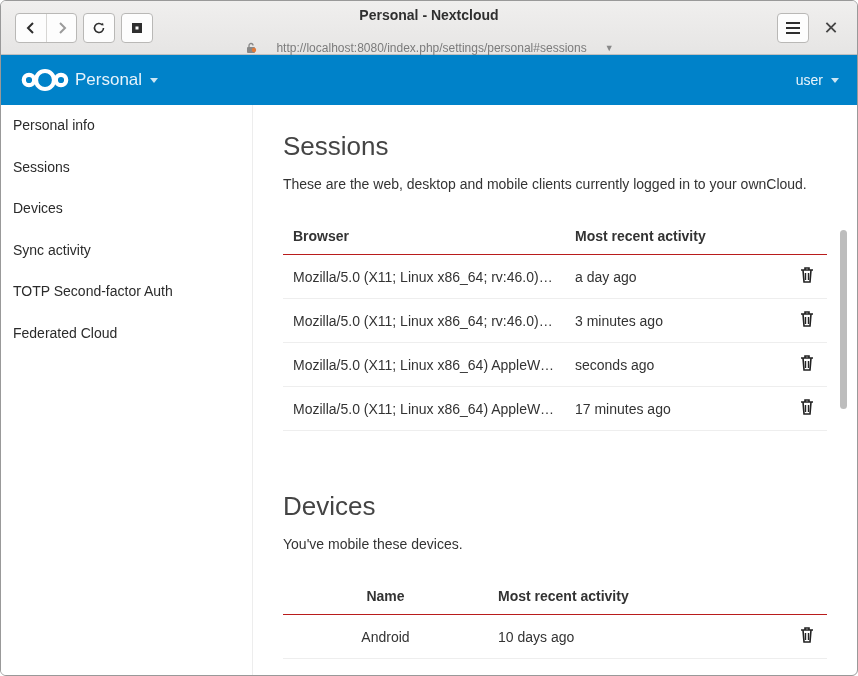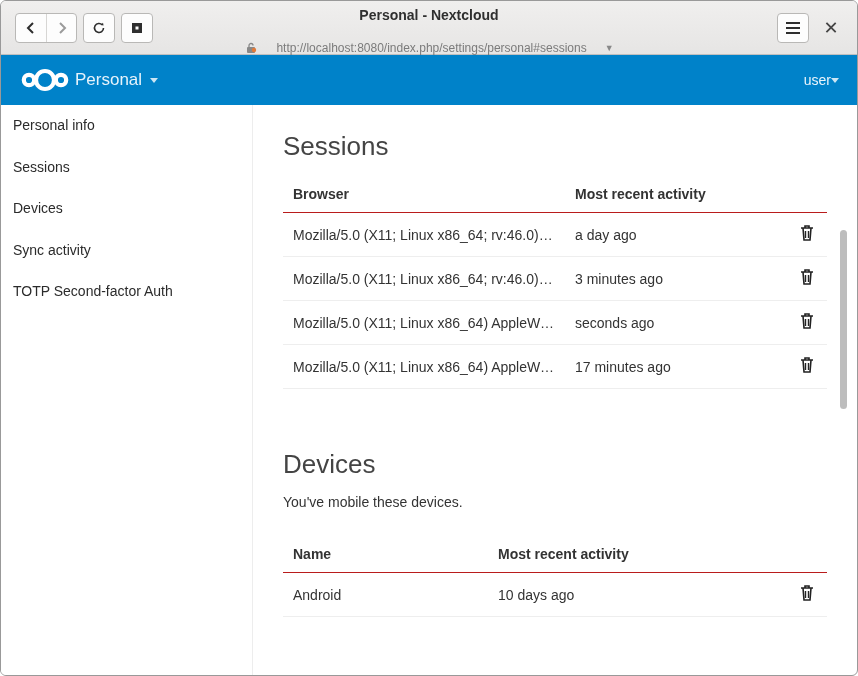--- a/index.html
+++ b/index.html
@@ -124,20 +124,21 @@
       width:0;height:0;
       border-left:4px solid transparent;
       border-right:4px solid transparent;
       border-top:5px solid rgba(255,255,255,0.8);
       display:inline-block;
     }
     .header-right {
       margin-left:auto;
       display:flex;
       align-items:center;
+      gap:8px;
       color:#eaf5fc;
       font-size:14px;
       cursor:pointer;
     }
 
     
     .app-body {
       display:flex;
       height: calc(100% - 49px - 50px);
     }
@@ -183,21 +184,21 @@
       font-size:14px;
       border-bottom:1px solid #b91c1c;
     }
     td {
       padding:11px 10px;
       font-size:14px;
       border-bottom:1px solid #eeeeee;
       vertical-align:middle;
     }
     .col-browser { width: 282px; max-width:282px; overflow:hidden; text-overflow:ellipsis; white-space:nowrap; }
-    .col-name { width: 205px; }
+    .col-name { width: 205px; text-align: center; }
     .col-time { }
     .col-act { width:40px; text-align:center; }
     .trash {
       color:#222;
       cursor:pointer;
       display:inline-flex;
       align-items:center;
       justify-content:center;
     }
     .trash svg { width:16px; height:18px; }
@@ -293,24 +294,26 @@
   </div>
 </div>
 
 <div class="app-body">
   <div class="sidebar">
     <div class="side-item"><span>Personal info</span></div>
     <div class="side-item"><span>Sessions</span></div>
     <div class="side-item"><span>Devices</span></div>
     <div class="side-item"><span>Sync activity</span></div>
     <div class="side-item"><span>TOTP Second-factor Auth</span></div>
+    <div class="side-item"><span>Federated Cloud</span></div>
   </div>
 
   <div class="content">
     <h2>Sessions</h2>
+    <p class="lede">These are the web, desktop and mobile clients currently logged in to your ownCloud.</p>
 
     <table class="sessions">
       <thead>
         <tr>
           <th class="col-browser">Browser</th>
           <th class="col-time">Most recent activity</th>
           <th class="col-act"></th>
         </tr>
       </thead>
       <tbody>

